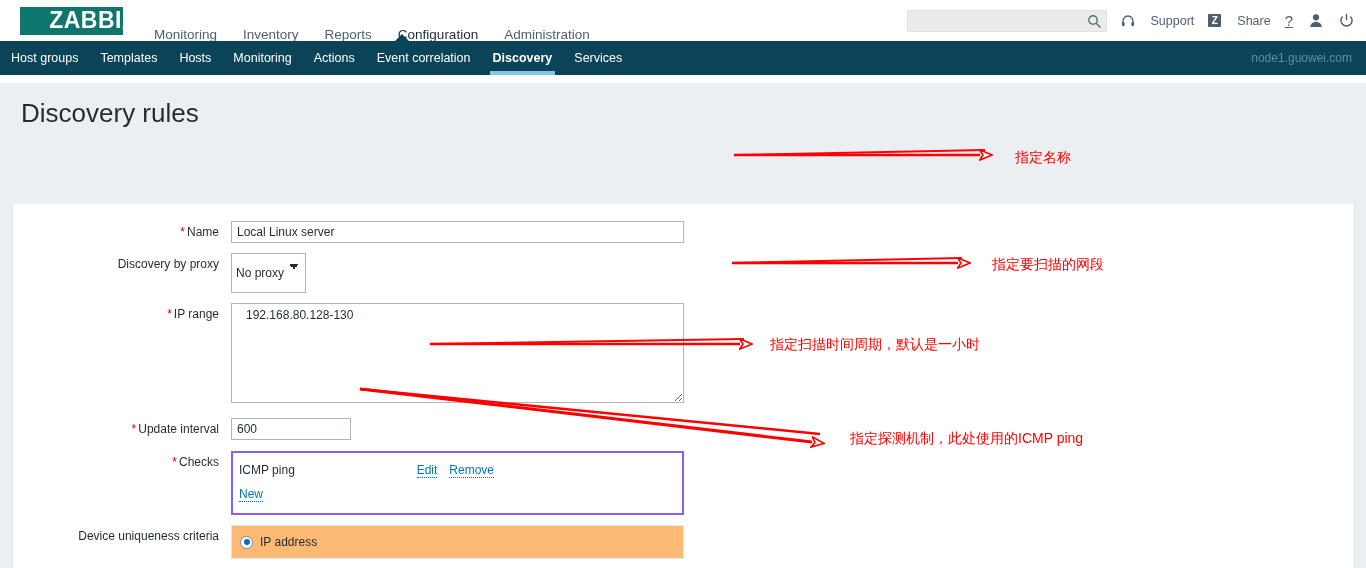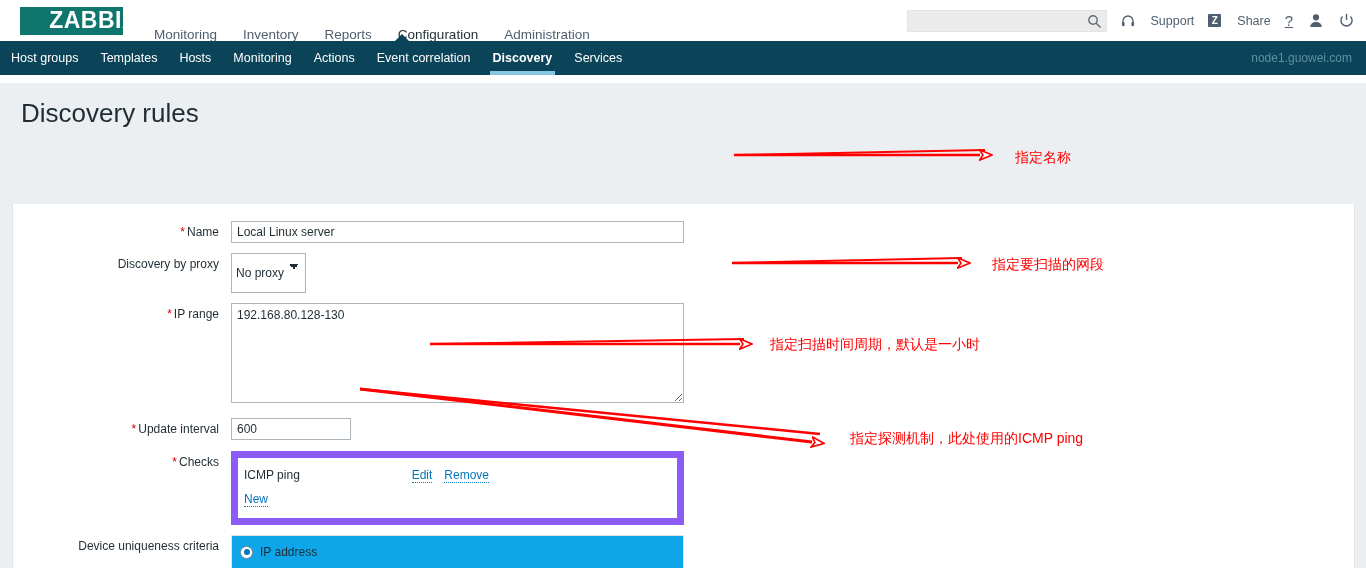--- a/index.html
+++ b/index.html
@@ -192,30 +192,30 @@
       linear-gradient(135deg, #1f2c33 50%, transparent 50%);
     background-position: calc(100% - 11px) 10px, calc(100% - 6px) 10px;
     background-size:5px 5px, 5px 5px;
     background-repeat:no-repeat;
   }
 
   textarea.ta {
     width:453px; height:100px;
     border:1px solid #aeb5bb;
     font-size:12px;
-    padding:4px 5px;
+    padding:4px 14px;
     resize:both;
     font-family:"Liberation Sans",sans-serif;
     color:#1f2c33;
     outline:none;
   }
 
   .checks-box {
     width:453px;
-    border:7px solid #8b5cf6;
+    border:2px solid #8b5cf6;
     padding:6px 8px 6px 6px;
     background:#fff;
   }
   .check-line {
     display:flex; align-items:center;
     height:22px;
   }
   .check-name { font-size:12px; }
   .check-actions { margin-left:auto; margin-right:180px; display:flex; gap:12px; }
   a.dotted {
@@ -224,21 +224,21 @@
     border-bottom:1px dotted #0275b8;
     font-size:12px;
     line-height:14px;
   }
   .new-line { margin-top:6px; height:20px; }
 
   .uniq-box {
     width:453px;
     border:1px solid #dfe4e7;
     padding:9px 8px;
-    background:#0ea5e9;
+    background:#fdba74;
     display:flex; align-items:center;
   }
   .radio {
     width:13px; height:13px;
     border-radius:50%;
     border:1px solid #7d8da1;
     background:#fff;
     position:relative;
     margin-right:7px;
     flex:0 0 auto;

